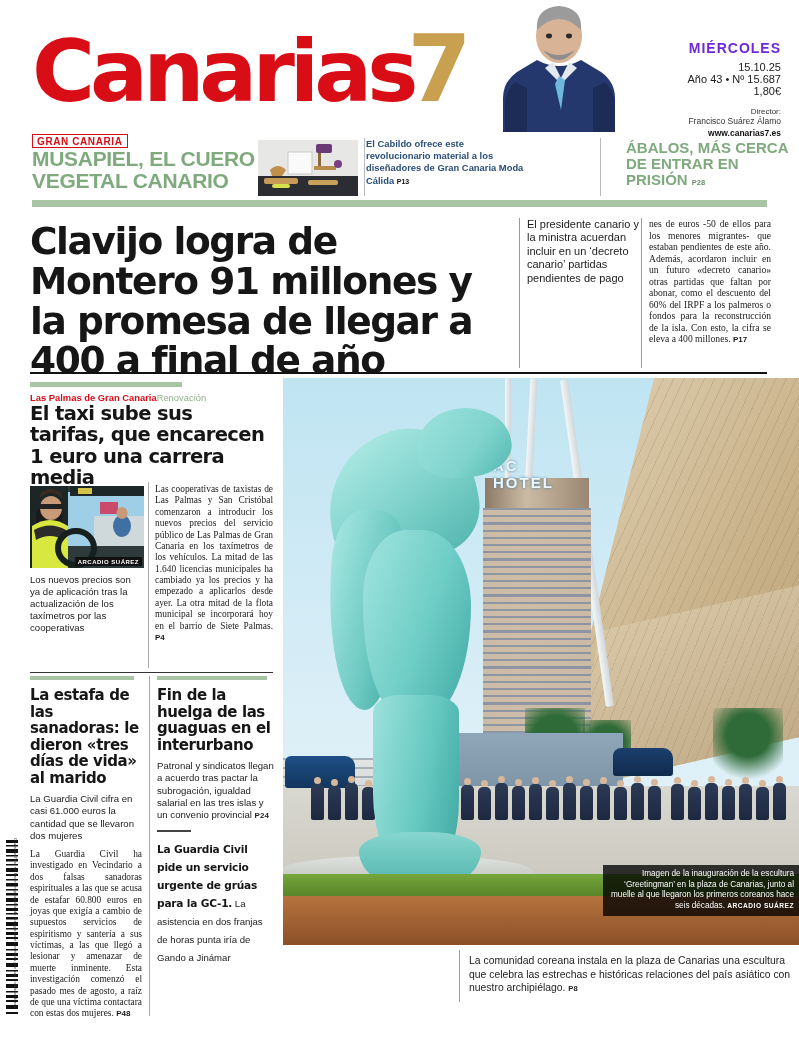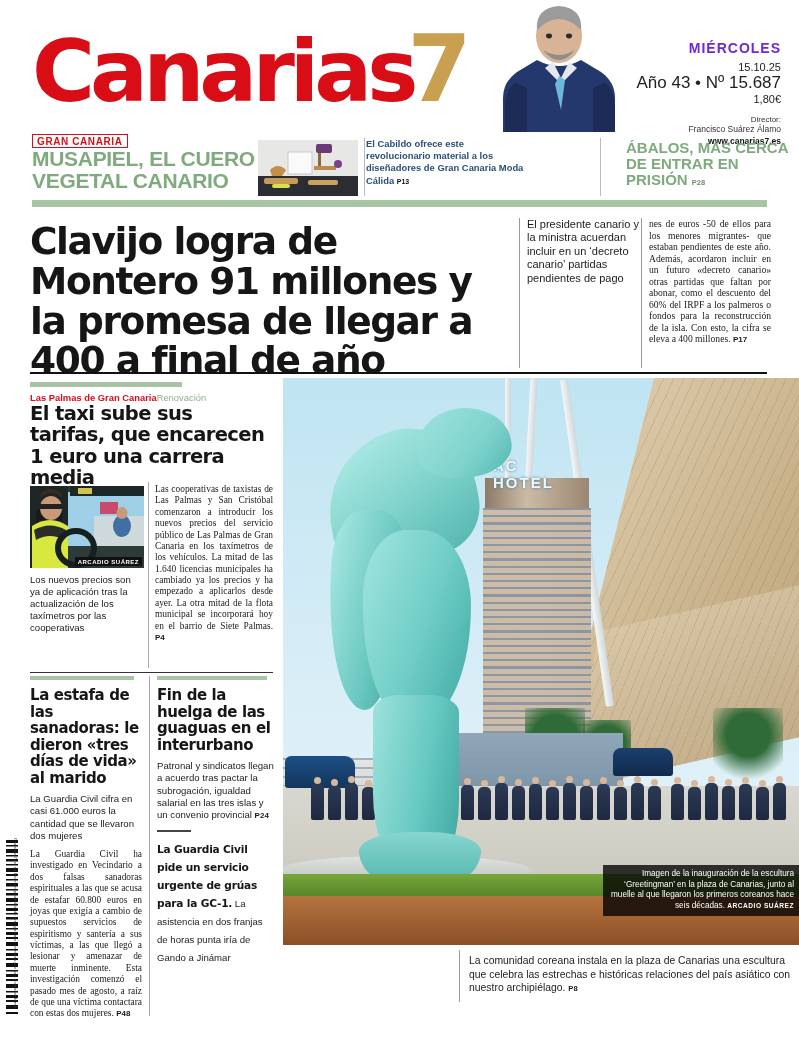--- a/index.html
+++ b/index.html
@@ -23,21 +23,21 @@
     position:absolute; left:497px; top:0px; width:130px; height:132px;
     overflow:hidden;
   }
 
   .dateblock {
     position:absolute; right:18px; top:40px; width:170px; text-align:right;
     font-family:"Liberation Sans", sans-serif;
   }
   .dateblock .dow { font-size:14px; font-weight:bold; letter-spacing:1px; color:#6d28d9; }
   .dateblock .d1 { font-size:11px; margin-top:5px; color:#222; }
-  .dateblock .d2 { font-size:17px; color:#222; }
+  .dateblock .d2 { font-size:11px; color:#222; }
   .dateblock .d3 { font-size:11px; color:#222; }
   .dateblock .dirlabel { font-size:8px; margin-top:10px; color:#333; }
   .dateblock .dirname { font-size:8.5px; color:#333; }
   .dateblock .web { font-size:8.5px; font-weight:bold; color:#111; margin-top:2px; }
 
   
   #promo { position:absolute; left:0; top:130px; width:799px; height:82px; }
   .tag-gc {
     display:inline-block; border:1.2px solid #d80d16; color:#d80d16;
     font-size:10px; font-weight:bold; letter-spacing:.6px;

